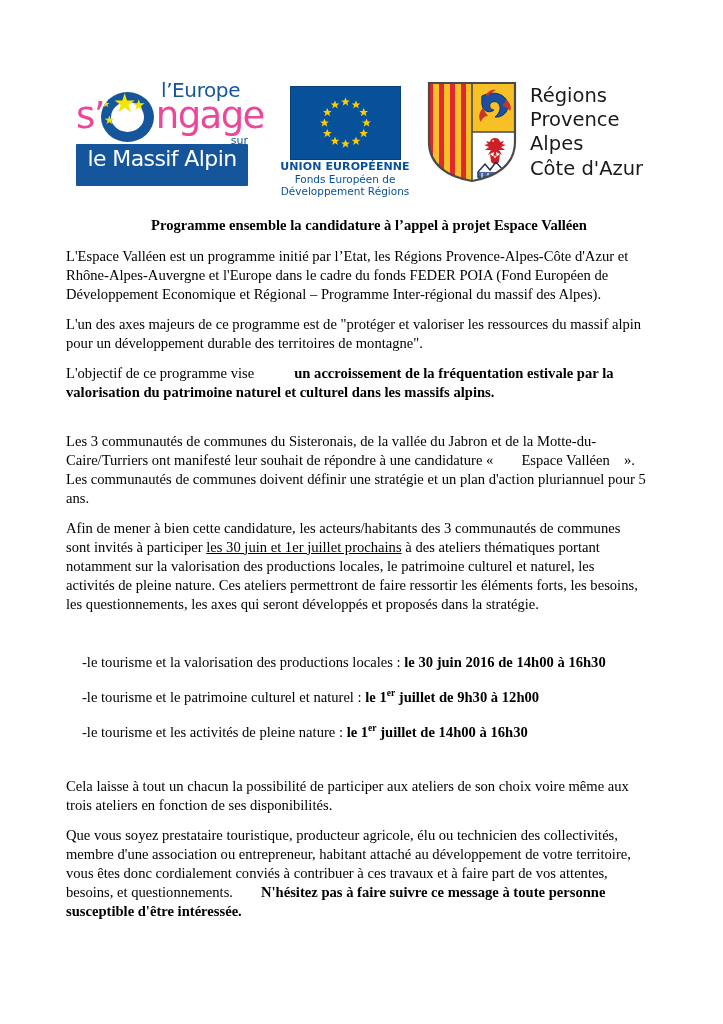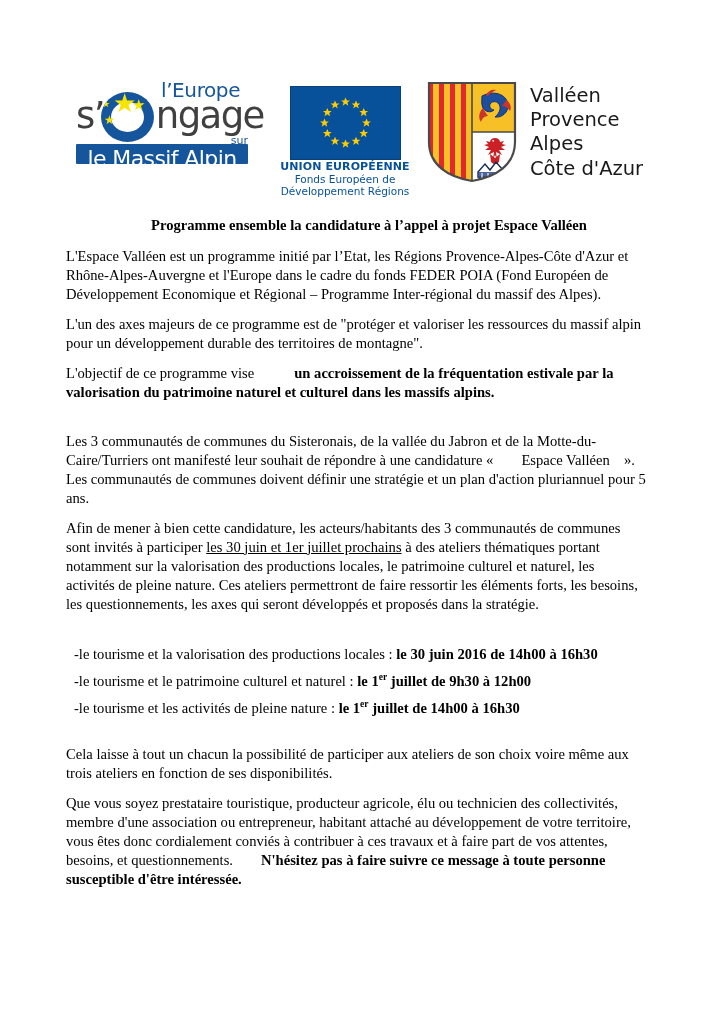--- a/index.html
+++ b/index.html
@@ -48,21 +48,21 @@
     color: #15559c;
     letter-spacing: -0.4px;
     white-space: nowrap;
   }
   .eng-main {
     position: absolute;
     left: 0px;
     top: 16px;
     font-size: 37px;
     font-weight: 400;
-    color: #404040;
+    color: #ec4899;
     letter-spacing: -1.6px;
     white-space: nowrap;
   }
   .eng-swoosh {
     position: absolute;
     left: 25px;
     top: 14px;
     width: 53px;
     height: 50px;
     border-radius: 50%;
@@ -89,21 +89,21 @@
     top: 56px;
     font-size: 11px;
     color: #15559c;
     white-space: nowrap;
   }
   .eng-box {
     position: absolute;
     left: 0px;
     top: 66px;
     width: 172px;
-    height: 20px;
+    height: 42px;
     background: #15559c;
     border-radius: 1px;
   }
   .eng-box-label {
     position: absolute;
     left: 0;
     top: 0;
     width: 172px;
     height: 30px;
     line-height: 30px;
@@ -198,21 +198,21 @@
   p.tight { margin-bottom: 0; }
   .gap-lg { height: 19px; }
   .gap-md { height: 13px; }
   b, strong { font-weight: bold; }
   .u { text-decoration: underline; }
   .sp-wide { display: inline-block; width: 40px; }
   .sp-med { display: inline-block; width: 28px; }
   .sp-sm { display: inline-block; width: 14px; }
   sup { font-size: 0.65em; vertical-align: super; line-height: 0; }
   .theme-list { margin: 0; }
-  .theme-list .row { margin: 8px; white-space: nowrap; }
+  .theme-list .row { margin: 16px; white-space: nowrap; }
 </style>
 </head>
 <body>
 
 <div class="page">
 
   <div class="logo-band">
 
     <div class="logo-engage">
       <div class="eng-leurope">l’Europe</div>
@@ -327,21 +327,21 @@
               <line x1="74" y1="93" x2="74" y2="98"></line>
               <line x1="80" y1="93" x2="80" y2="98"></line>
             </g>
           </g>
           <path d="M3,3 L89,3 L89,62 C89,85 70,97 46,101 C22,97 3,85 3,62 Z" fill="none" stroke="#4a4a4a" stroke-width="2.2"></path>
           <line x1="46" y1="3" x2="46" y2="101" stroke="#4a4a4a" stroke-width="1.6"></line>
           <line x1="46" y1="52" x2="89" y2="52" stroke="#4a4a4a" stroke-width="1.6"></line>
         </svg>
       </div>
       <div class="paca-text">
-        <div>Valléen</div>
+        <div>Régions</div>
         <div>Provence</div>
         <div>Alpes</div>
         <div>Côte d'Azur</div>
       </div>
     </div>
 
   </div>
 
   <div class="content">
 

